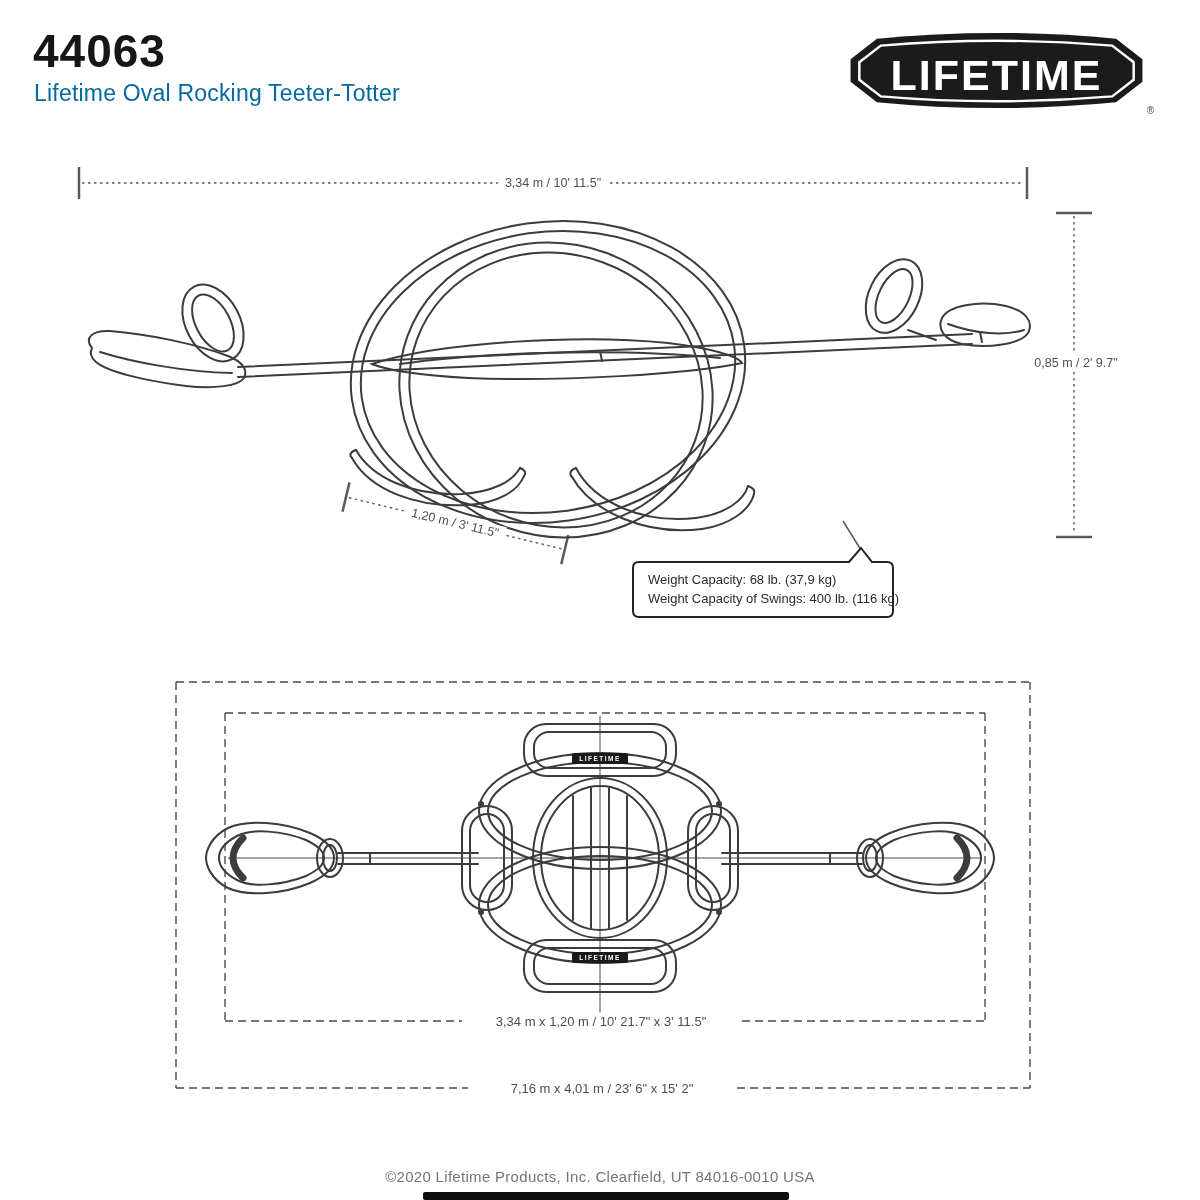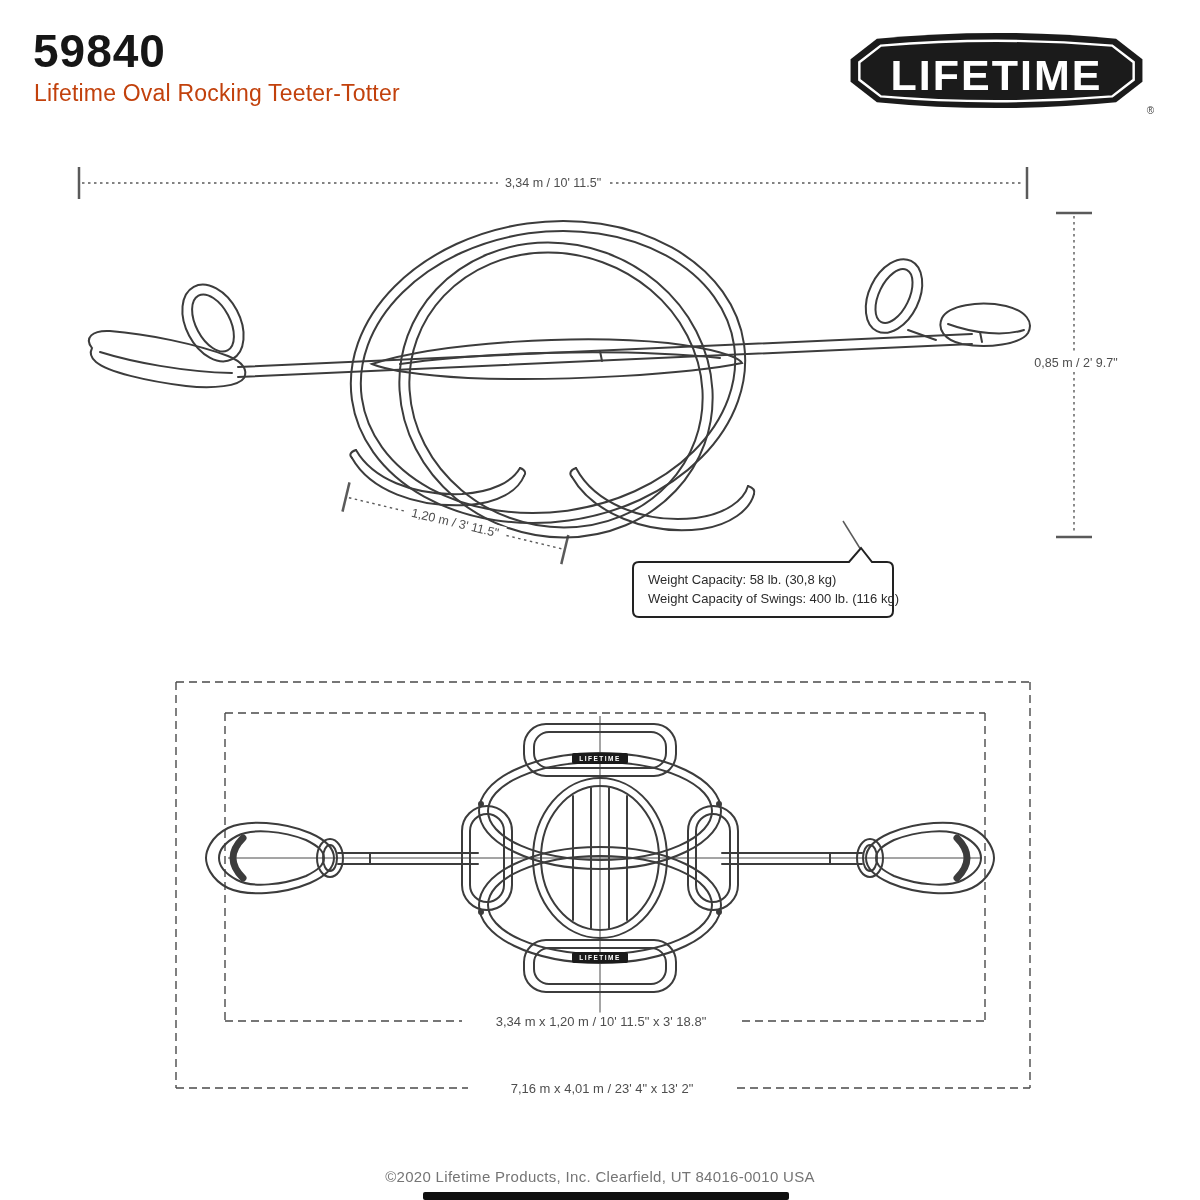--- a/index.html
+++ b/index.html
@@ -1,20 +1,20 @@
 <!DOCTYPE html>
 <html><head>
 <meta charset="utf-8">
 <style>
   html,body{margin:0;padding:0;}
   body{width:1200px;height:1200px;background:#ffffff;font-family:"Liberation Sans",sans-serif;position:relative;overflow:hidden;}
   .abs{position:absolute;}
   .centered{transform:translate(-50%,-50%);}
   #part-number{left:33px;top:24px;font-size:46px;font-weight:700;color:#161616;letter-spacing:1px;}
-  #subtitle{left:34px;top:80px;font-size:23px;font-weight:500;color:#c2410c;letter-spacing:.2px;}
+  #subtitle{left:34px;top:80px;font-size:23px;font-weight:500;color:#0369a1;letter-spacing:.2px;}
   #logo{left:845px;top:30px;width:303px;height:82px;}
   #logo-text{position:absolute;left:0;top:4px;width:100%;height:100%;display:flex;align-items:center;justify-content:center;color:#ffffff;font-size:43px;font-weight:800;letter-spacing:2px;}
   #logo-reg{position:absolute;right:-6px;bottom:-4px;font-size:10px;color:#444;}
   .dim-label{font-size:12.5px;color:#4e4e4e;background:#ffffff;padding:1px 7px;white-space:nowrap;}
   #dim-top-label{left:553px;top:183px;}
   #dim-right-label{left:1076px;top:363px;padding:2px 3px;}
   #dim-seat-label{left:455px;top:523px;transform:translate(-50%,-50%) rotate(13.5deg);}
   #callout-text{left:648px;top:570px;font-size:13px;color:#2b2b2b;line-height:19px;white-space:nowrap;}
   .seat-tag{width:56px;height:11px;background:#1a1a1a;color:#ffffff;font-size:6.5px;font-weight:700;letter-spacing:1.5px;display:flex;align-items:center;justify-content:center;border-radius:2px;}
   #seat-tag-top{left:572px;top:753px;}
@@ -150,41 +150,41 @@
     <ellipse cx="330" cy="858" rx="7" ry="13"></ellipse>
 
     <path d="M 890,833 C 874,840 866,848 866,858 C 866,868 874,876 890,883 C 916,894 953,897 972,888 C 990,879 994,864 994,858 C 994,852 990,837 972,828 C 953,819 916,822 890,833 Z"></path>
     <path d="M 894,840 C 882,846 876,851 876,858 C 876,865 882,870 894,876 C 917,885 948,888 963,880 C 978,872 981,863 981,858 C 981,853 978,844 963,836 C 948,828 917,831 894,840 Z"></path>
     <path d="M 957,838 C 964,845 967,851 967,858 C 967,865 964,871 957,878" stroke-width="7"></path>
     <ellipse cx="870" cy="858" rx="13" ry="19"></ellipse>
     <ellipse cx="870" cy="858" rx="7" ry="13"></ellipse>
   </g>
 </svg>
 
-<div class="abs" id="part-number">59840</div>
+<div class="abs" id="part-number">44063</div>
 <div class="abs" id="subtitle">Lifetime Oval Rocking Teeter-Totter</div>
 
 <div class="abs" id="logo">
   <svg width="303" height="82" viewBox="0 0 303 84">
     <path d="M 2,30 L 29,9 Q 151,-3 274,9 L 301,30 L 301,53 L 274,74 Q 151,86 29,74 L 2,53 Z" fill="#1b1b1b" stroke="none"></path>
     <path d="M 11,33 L 33,16 Q 151,6 270,16 L 292,33 L 292,51 L 270,68 Q 151,78 33,68 L 11,51 Z" fill="none" stroke="#ffffff" stroke-width="2.5"></path>
   </svg>
   <div id="logo-text">LIFETIME</div>
   <span id="logo-reg">®</span>
 </div>
 
 <div class="abs centered dim-label" id="dim-top-label">3,34 m / 10' 11.5"</div>
 <div class="abs centered dim-label" id="dim-right-label">0,85 m / 2' 9.7"</div>
 <div class="abs dim-label" id="dim-seat-label">1,20 m / 3' 11.5"</div>
 
 <div class="abs" id="callout-text">
-  <div>Weight Capacity: 58 lb. (30,8 kg)</div>
+  <div>Weight Capacity: 68 lb. (37,9 kg)</div>
   <div>Weight Capacity of Swings: 400 lb. (116 kg)</div>
 </div>
 
 <div class="abs seat-tag" id="seat-tag-top">LIFETIME</div>
 <div class="abs seat-tag" id="seat-tag-bottom">LIFETIME</div>
 
-<div class="abs centered dim-label" id="footprint-label">3,34 m x 1,20 m / 10' 11.5" x 3' 18.8"</div>
-<div class="abs centered dim-label" id="safety-zone-label">7,16 m x 4,01 m / 23' 4" x 13' 2"</div>
+<div class="abs centered dim-label" id="footprint-label">3,34 m x 1,20 m / 10' 21.7" x 3' 11.5"</div>
+<div class="abs centered dim-label" id="safety-zone-label">7,16 m x 4,01 m / 23' 6" x 15' 2"</div>
 
 <div class="abs" id="footer-text">©2020 Lifetime Products, Inc. Clearfield, UT 84016-0010 USA</div>
 <div class="abs" id="bottom-bar"></div>
 
 </body></html>

